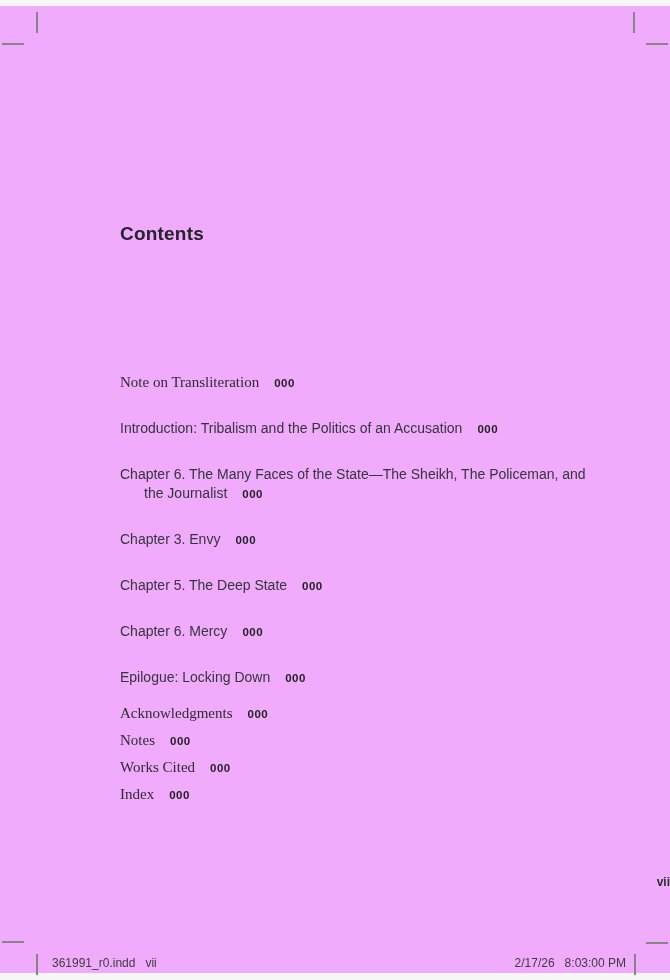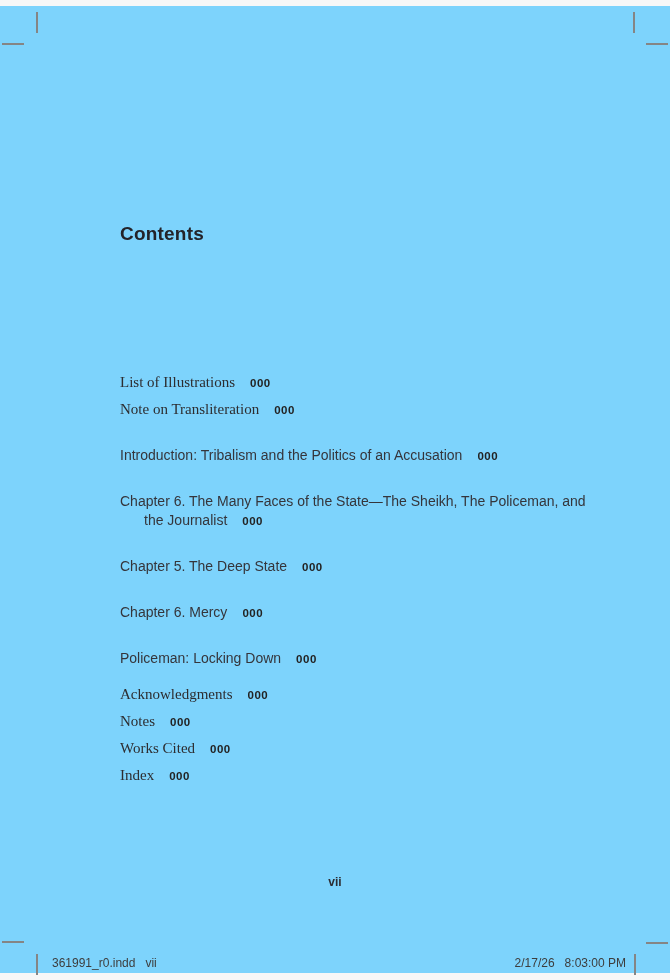--- a/index.html
+++ b/index.html
@@ -12,21 +12,21 @@
   .canvas {
     position: relative;
     width: 670px;
     height: 980px;
     background: #f7f7f7;
   }
   .page {
     position: absolute;
     left: 0; right: 0;
     top: 6px; bottom: 7px;
-    background: #7dd3fc;
+    background: #f0abfc;
   }
 
   
   .crop { position: absolute; background: #858585; }
   .crop.v { width: 2px; height: 21px; }
   .crop.h { width: 22px; height: 2px; }
   .tl-v { left: 36px;  top: 12px; }
   .tl-h { left: 2px;   top: 43px; }
   .tr-v { left: 633px; top: 12px; }
   .tr-h { left: 646px; top: 43px; }
@@ -82,21 +82,21 @@
     margin-left: 15px;
     letter-spacing: 0.5px;
     white-space: nowrap;
   }
 
   
   .folio {
     position: absolute;
     left: 0; right: 0;
     top: 869px;
-    text-align: center;
+    text-align: right;
     font-family: "Liberation Sans", sans-serif;
     font-weight: 700;
     font-size: 12px;
     color: #2c2c31;
   }
 
   
   .slug {
     position: absolute;
     top: 956px;
@@ -111,30 +111,30 @@
 </head>
 <body>
 
 <div class="canvas">
   <div class="page">
 
     <div class="content">
       <h1 class="toc-title">Contents</h1>
 
       <div class="section-front">
-        <div class="entry serif"><span>List of Illustrations</span><span class="pg">000</span></div>
         <div class="entry serif"><span>Note on Transliteration</span><span class="pg">000</span></div>
       </div>
 
       <div class="section-chapters">
         <div class="entry sans"><span>Introduction: Tribalism and the Politics of an Accusation</span><span class="pg">000</span></div>
         <div class="entry sans hang"><span>Chapter 6. The Many Faces of the State—The Sheikh, The Policeman, and the Journalist</span><span class="pg">000</span></div>
+        <div class="entry sans"><span>Chapter 3. Envy</span><span class="pg">000</span></div>
         <div class="entry sans"><span>Chapter 5. The Deep State</span><span class="pg">000</span></div>
         <div class="entry sans"><span>Chapter 6. Mercy</span><span class="pg">000</span></div>
-        <div class="entry sans"><span>Policeman: Locking Down</span><span class="pg">000</span></div>
+        <div class="entry sans"><span>Epilogue: Locking Down</span><span class="pg">000</span></div>
       </div>
 
       <div class="section-back">
         <div class="entry serif"><span>Acknowledgments</span><span class="pg">000</span></div>
         <div class="entry serif"><span>Notes</span><span class="pg">000</span></div>
         <div class="entry serif"><span>Works Cited</span><span class="pg">000</span></div>
         <div class="entry serif"><span>Index</span><span class="pg">000</span></div>
       </div>
     </div>
 

